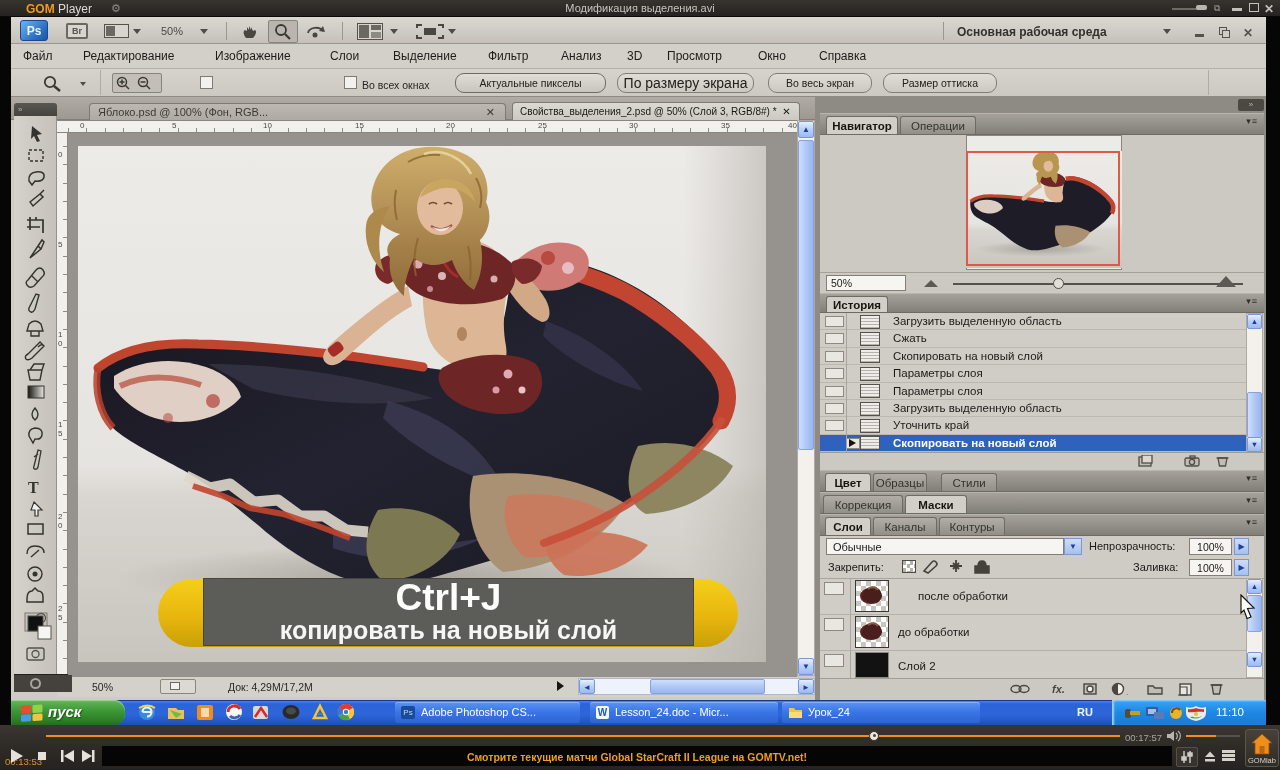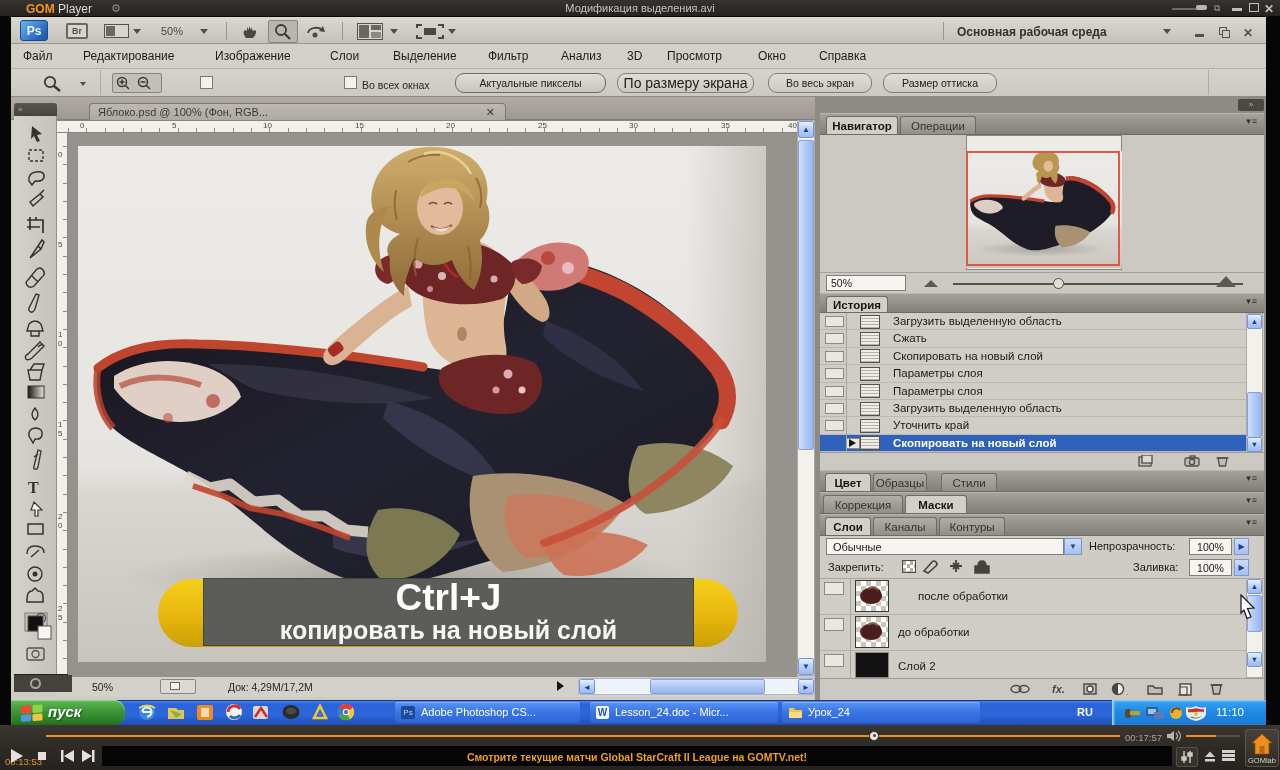--- a/index.html
+++ b/index.html
@@ -118,20 +118,21 @@
 <div class="abs" style="left:344px;top:76px;width:13px;height:13px;background:#f2f1ed;border:1px solid #7d7973;"></div>
 <div class="abs" style="left:362px;top:79px;font-size:10.5px;color:#282622;">Во всех окнах</div>
 <div class="abs" style="left:455px;top:73px;width:151px;height:20px;border:1.5px solid #6e6a64;border-radius:9px;background:linear-gradient(#e0ddd7,#c8c5be);font-size:10.5px;color:#22201c;text-align:center;line-height:18px;">Актуальные пикселы</div>
 <div class="abs" style="left:617px;top:73px;width:137px;height:20px;border:1px solid #817d77;border-radius:9px;background:linear-gradient(#e0ddd7,#ccc9c2);font-size:14px;color:#22201c;text-align:center;line-height:19px;">По размеру экрана</div>
 <div class="abs" style="left:768px;top:73px;width:104px;height:20px;border:1px solid #817d77;border-radius:9px;background:linear-gradient(#e0ddd7,#ccc9c2);font-size:10.5px;color:#22201c;text-align:center;line-height:19px;">Во весь экран</div>
 <div class="abs" style="left:883px;top:73px;width:114px;height:20px;border:1px solid #817d77;border-radius:9px;background:linear-gradient(#e0ddd7,#ccc9c2);font-size:10.5px;color:#22201c;text-align:center;line-height:19px;">Размер оттиска</div>
 <div class="abs" style="left:1208px;top:70px;width:1px;height:25px;background:#b0aca5;"></div>
 
 <div class="abs" style="left:11px;top:97px;width:1255px;height:23px;background:linear-gradient(#b0aca5,#9d9992);border-bottom:1px solid #817d77;"></div>
 <div class="abs" style="left:89px;top:103px;width:417px;height:17px;background:linear-gradient(#bdb9b2,#aeaaa3);border:1px solid #7d7973;border-bottom:none;border-radius:4px 4px 0 0;font-size:11px;color:#3c3a36;line-height:16px;padding-left:8px;white-space:nowrap;overflow:hidden;">Яблоко.psd @ 100% (Фон, RGB...<span style="position:absolute;right:10px;">✕</span></div>
+<div class="abs" style="left:512px;top:102px;width:288px;height:18px;background:linear-gradient(#dcd9d3,#ccc9c2);border:1px solid #7d7973;border-bottom:none;border-radius:4px 4px 0 0;font-size:10px;color:#191713;line-height:17px;padding-left:7px;white-space:nowrap;overflow:hidden;">Свойства_выделения_2.psd @ 50% (Слой 3, RGB/8#) *&nbsp;&nbsp;✕</div>
 
 <div class="abs" style="left:57px;top:120px;width:740px;height:13px;background:#f2f0ec;border-bottom:1px solid #8a867f;border-top:1px solid #8a867f;"></div>
 <div class="abs" style="left:68px;top:128px;width:729px;height:5px;background:repeating-linear-gradient(90deg,#8d8a84 0 1px,transparent 1px 18.3px);"></div>
 <div class="abs" style="left:57px;top:133px;width:11px;height:543px;background:#f2f0ec;border-right:1px solid #8a867f;"></div>
 <div class="abs" style="left:63px;top:146px;width:5px;height:530px;background:repeating-linear-gradient(#8d8a84 0 1px,transparent 1px 18.3px);"></div>
 <div class="abs" style="left:80px;top:121px;font-size:8px;color:#4c4a46;letter-spacing:0;">0</div>
 <div class="abs" style="left:172px;top:121px;font-size:8px;color:#4c4a46;">5</div>
 <div class="abs" style="left:263px;top:121px;font-size:8px;color:#4c4a46;">10</div>
 <div class="abs" style="left:355px;top:121px;font-size:8px;color:#4c4a46;">15</div>
 <div class="abs" style="left:446px;top:121px;font-size:8px;color:#4c4a46;">20</div>

